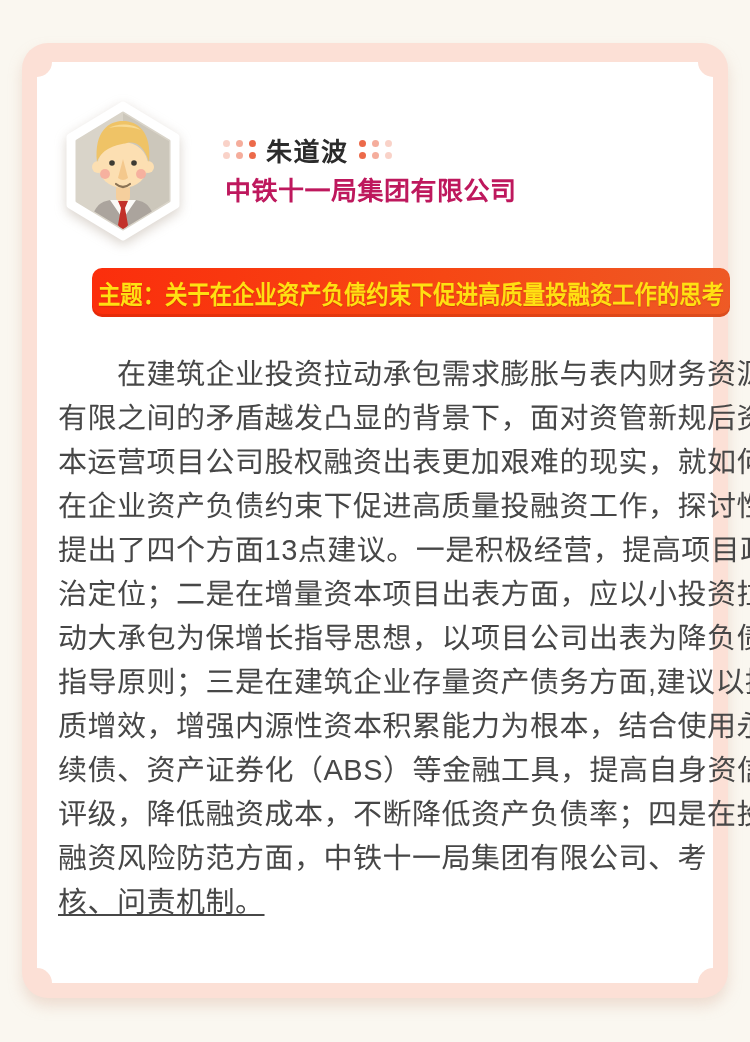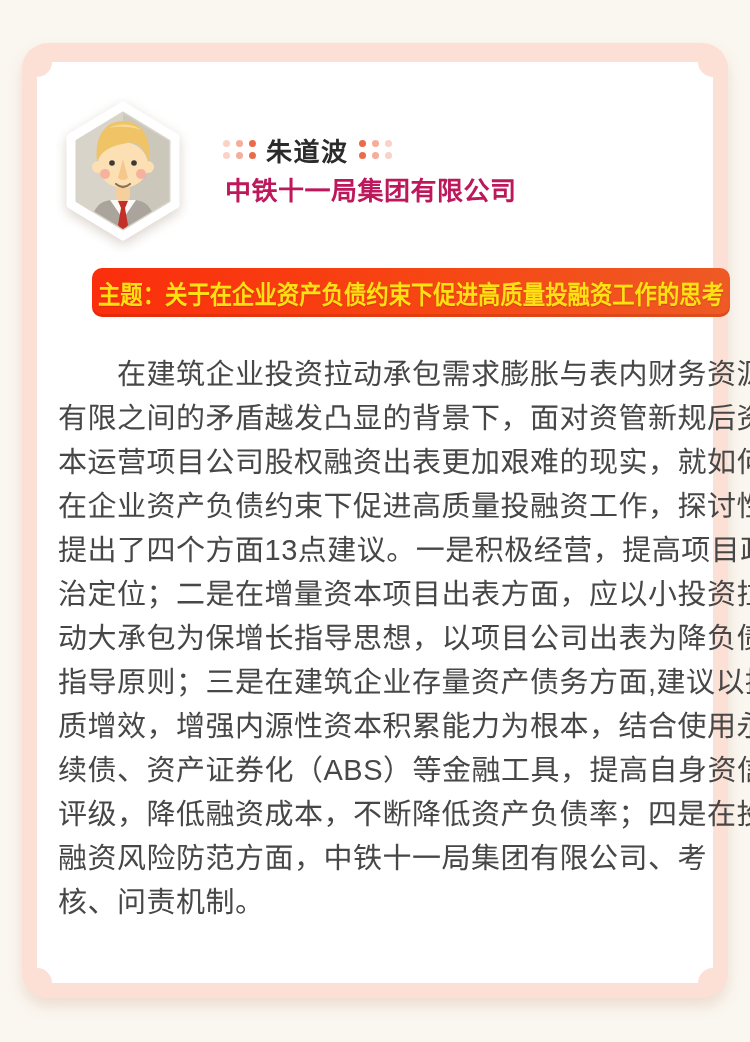--- a/index.html
+++ b/index.html
@@ -64,21 +64,21 @@
 
   .body-paragraph {
     position:absolute; left:21px; top:290px; width:634px;
     color:#474747;
   }
   .body-line {
     font-size:29px; line-height:44px; height:44px;
     text-align:justify; text-align-last:justify;
     white-space:nowrap; letter-spacing:0.5px;
   }
-  .body-line.last { text-align-last:left; }
+  .body-line.last { text-align-last:left;text-decoration:underline; }
 </style>
 </head>
 <body>
 
 <div class="frame">
   <div class="card">
     <div class="notch tl"></div>
     <div class="notch tr"></div>
     <div class="notch bl"></div>
     <div class="notch br"></div>

